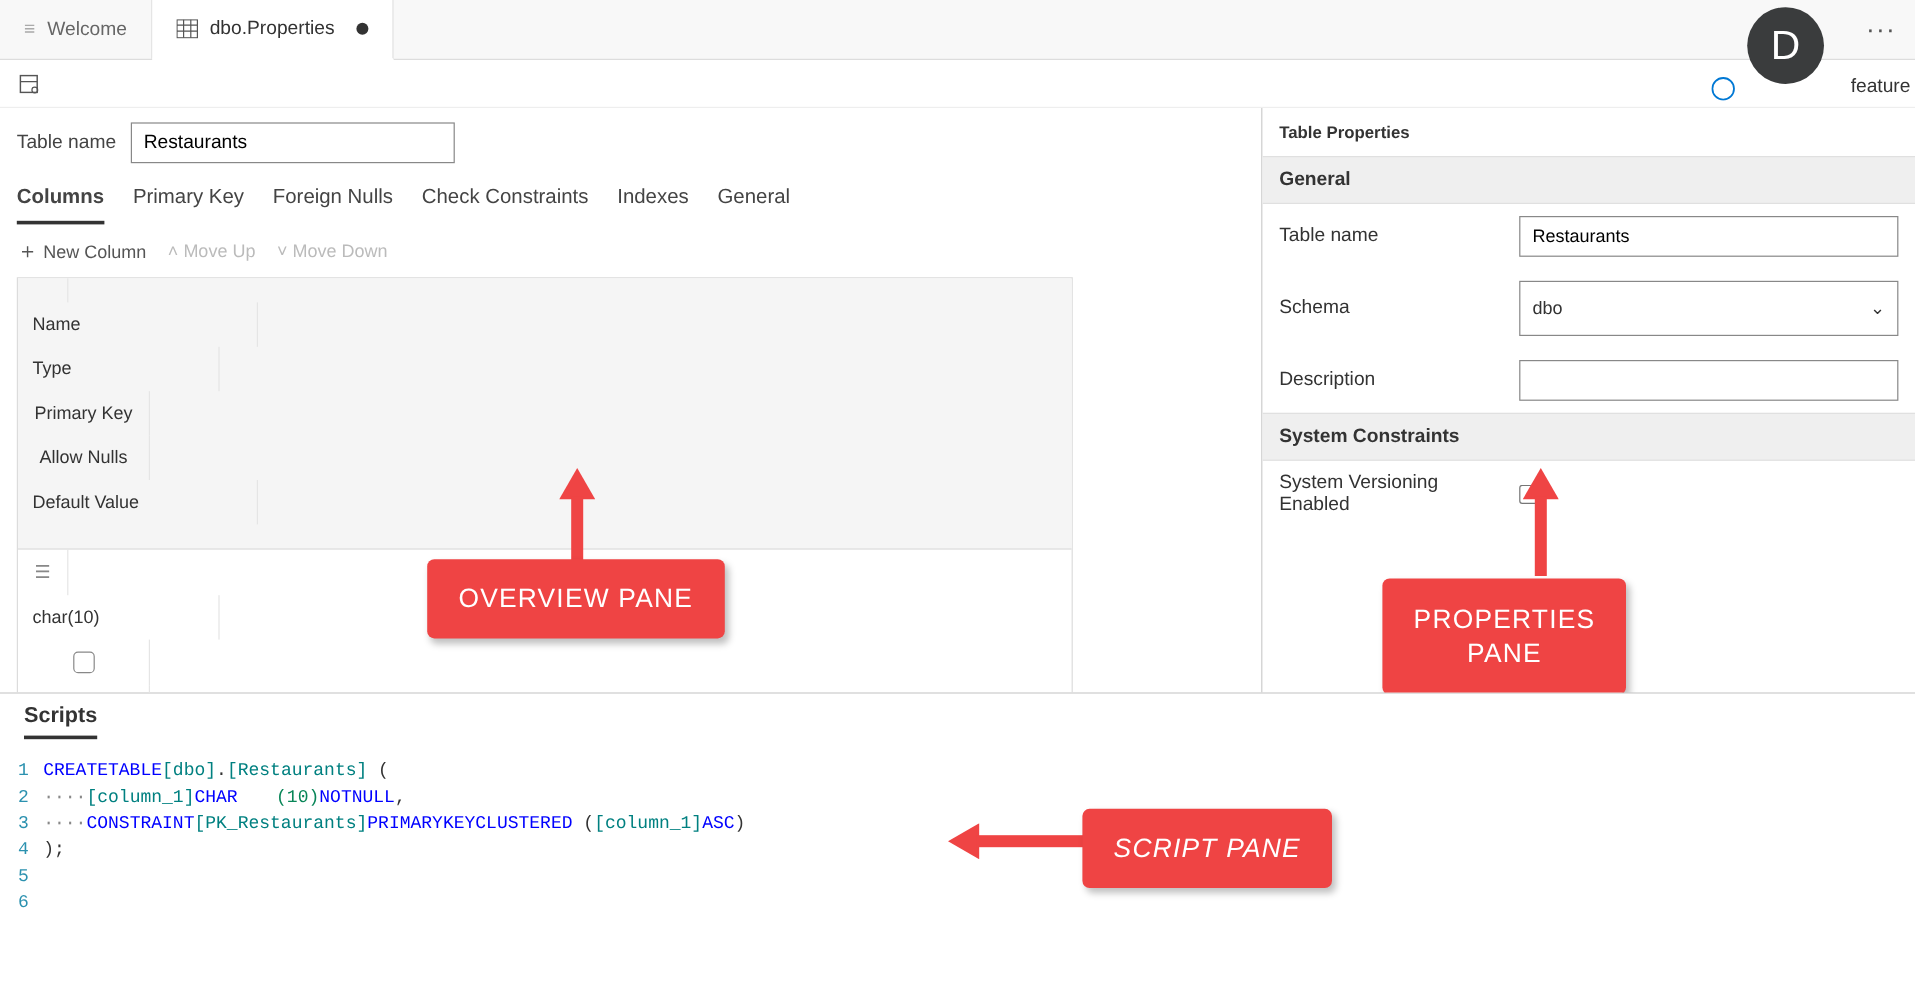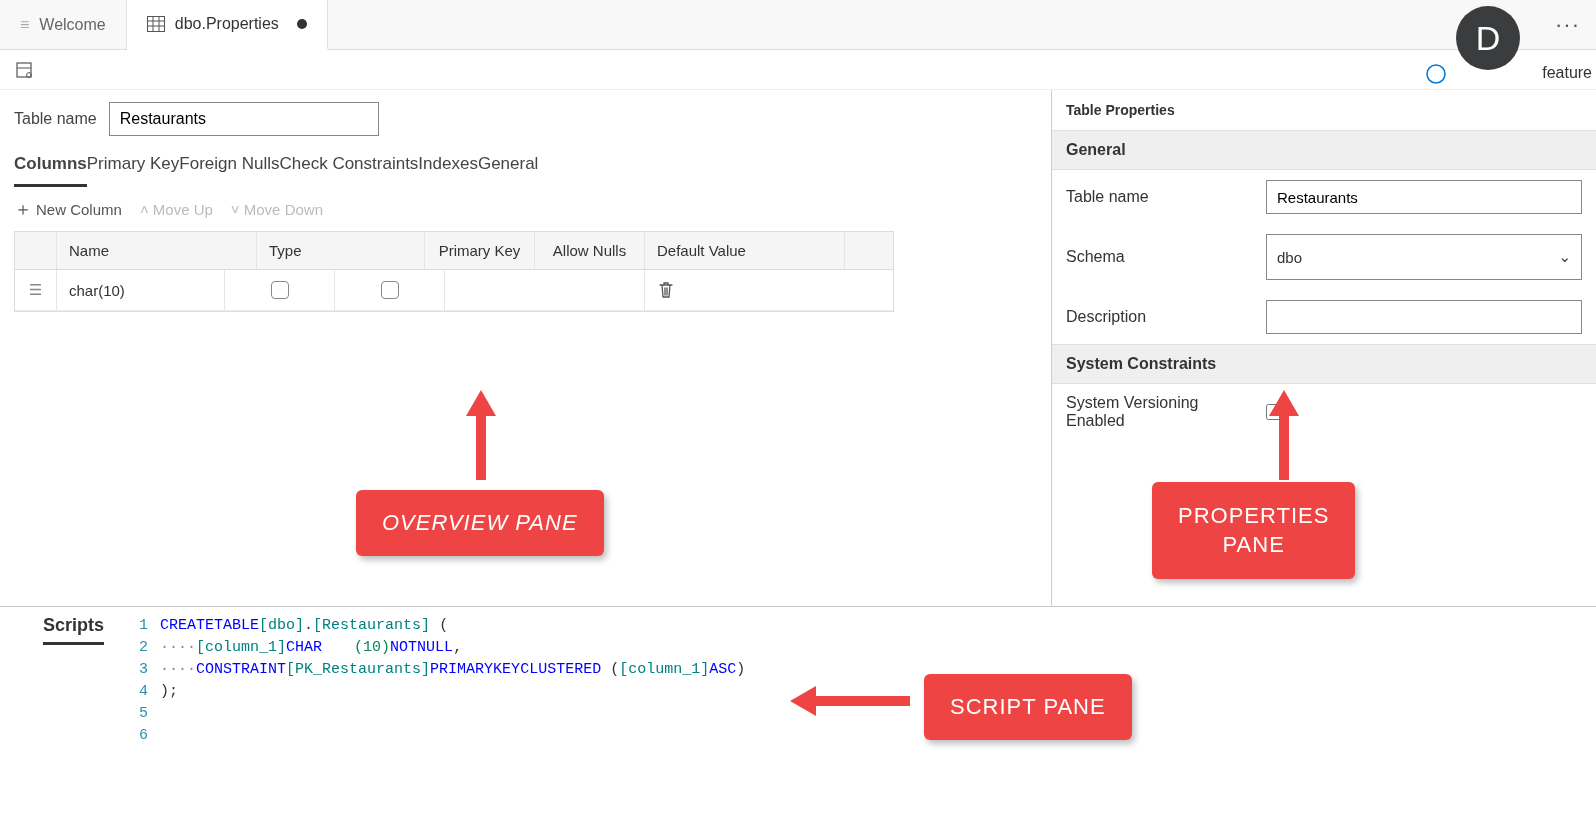--- a/index.html
+++ b/index.html
@@ -27,31 +27,31 @@
 
 .main-region { flex: 1; display: flex; min-height: 0; }
 .overview-pane { flex: 1; padding: 12px 14px; position: relative; border-right: 1px solid #ccc; overflow: hidden;}
 .properties-pane { width: 544px; position: relative; overflow: hidden; }
 
 
 .tablename-row { display: flex; align-items: center; gap: 12px; margin-bottom: 18px; }
 .tablename-row label { font-size: 16px; color: #444; }
 .tablename-row input { height: 34px; width: 270px; border: 1px solid #888; padding: 0 10px; font-size: 16px; }
 
-.designer-tabs { display: flex; margin-bottom: 10px; font-size: 17px; color: #444; }
+.designer-tabs { display: flex; gap: 24px; margin-bottom: 10px; font-size: 17px; color: #444; }
 .designer-tab { padding-bottom: 10px; cursor: pointer; }
 .designer-tab.active { font-weight: 600; border-bottom: 3px solid #333; }
 
 .toolbar-actions { display: flex; gap: 18px; align-items: center; color: #555; font-size: 15px; margin-bottom: 10px; }
 .toolbar-actions .disabled { color: #bbb; }
 .plus-icon { font-size: 18px; margin-right: 4px; }
 
 
 .grid { border: 1px solid #dcdcdc; width: 880px; }
-.grid-header, .grid-row { display: flex; }
+.grid-header, .grid-row { display: flex; flex-direction: column; }
 .grid-header { background: #f5f5f5; border-bottom: 1px solid #dcdcdc; }
 .grid-row { border-bottom: 1px solid #eee; }
 .cell { padding: 10px 12px; border-right: 1px solid #e5e5e5; font-size: 15px; display: flex; align-items: center; }
 .cell:last-child { border-right: none; }
 .c-handle { width: 42px; justify-content: center; color: #888; }
 .c-name   { width: 200px; }
 .c-type   { width: 168px; }
 .c-pk     { width: 110px; justify-content: center; }
 .c-null   { width: 110px; justify-content: center; }
 .c-default{ width: 200px; }
@@ -64,21 +64,21 @@
 
 .prop-title { padding: 12px 14px; font-weight: 600; font-size: 14px; }
 .prop-section-header { background: #efefef; padding: 10px 14px; font-weight: 600; font-size: 16px; border-top: 1px solid #e0e0e0; border-bottom: 1px solid #e0e0e0;}
 .prop-row { display: flex; align-items: center; padding: 10px 14px; gap: 10px;}
 .prop-row label { width: 190px; font-size: 16px; color: #333; }
 .prop-row input[type=text] { flex: 1; height: 34px; border: 1px solid #888; padding: 0 10px; font-size: 15px; }
 .prop-row .select { flex: 1; height: 46px; border: 1px solid #888; padding: 0 10px; font-size: 15px; display:flex; align-items:center; justify-content:space-between;}
 .prop-row input[type=checkbox]{ width:16px; height:16px;}
 
 
-.scripts-pane { border-top: 1px solid #ccc; height: 228px; display:flex; flex-direction:row;padding-left:23px; }
+.scripts-pane { border-top: 1px solid #ccc; height: 257px; display:flex; flex-direction:column; }
 .scripts-header { padding: 8px 20px; }
 .scripts-header span { font-size: 18px; font-weight: 600; border-bottom: 3px solid #333; padding-bottom: 6px; display:inline-block;}
 .code-area { flex:1; font-family: Consolas, "Courier New", monospace; font-size: 15px; padding: 8px 10px 8px 6px; line-height: 22px; overflow:hidden;}
 .code-line { display:flex; white-space: pre; }
 .gutter { width: 30px; text-align: right; color: #2b91af; padding-right: 12px; user-select:none;}
 .kw { color: #0000ff; }
 .obj { color: #008080;}
 .annot-num { color: #098658; margin-left: 32px;}
 .dot { color: #888; }
 
@@ -180,21 +180,21 @@
               <path d="M3 5h12M7 5V3h4v2M5 5l1 12h6l1-12M8 8v7M10 8v7" fill="none" stroke="#555" stroke-width="1.3" stroke-linecap="round"></path>
             </svg>
           </div>
         </div>
       </div>
 
       <svg class="arrow-up" style="left:466px; top:300px;" width="30" height="90">
         <polygon points="15,0 30,26 0,26"></polygon>
         <rect x="10" y="24" width="10" height="66"></rect>
       </svg>
-      <div class="callout" style="left:356px; top:400px;font-style:italic;">OVERVIEW PANE</div>
+      <div class="callout" style="left:356px; top:376px;">OVERVIEW PANE</div>
     </div>
 
     <div class="properties-pane">
       <div class="prop-title">Table Properties</div>
       <div class="prop-section-header">General</div>
       <div class="prop-row">
         <label>Table name</label>
         <input type="text" value="Restaurants" style="">
       </div>
       <div class="prop-row">
@@ -232,16 +232,16 @@
       <div class="code-line"><span class="gutter">3</span><span class="dot">····</span><span class="kw">CONSTRAINT</span> <span class="obj">[PK_Restaurants]</span> <span class="kw">PRIMARY</span> <span class="kw">KEY</span> <span class="kw">CLUSTERED</span> (<span class="obj">[column_1]</span> <span class="kw">ASC</span>)</div>
       <div class="code-line"><span class="gutter">4</span><span>);</span></div>
       <div class="code-line"><span class="gutter">5</span></div>
       <div class="code-line"><span class="gutter">6</span></div>
     </div>
 
     <svg style="position:absolute; left:790px; bottom:118px; z-index:10;" width="120" height="30">
       <polygon points="0,15 26,0 26,30" fill="#ef4444"></polygon>
       <rect x="24" y="10" width="96" height="10" fill="#ef4444"></rect>
     </svg>
-    <div class="callout" style="left:924px; bottom:94px;">SCRIPT PANE</div>
+    <div class="callout" style="left:902px; bottom:94px;font-style:italic;">SCRIPT PANE</div>
   </div>
 
 </div>
 
 </body></html>

